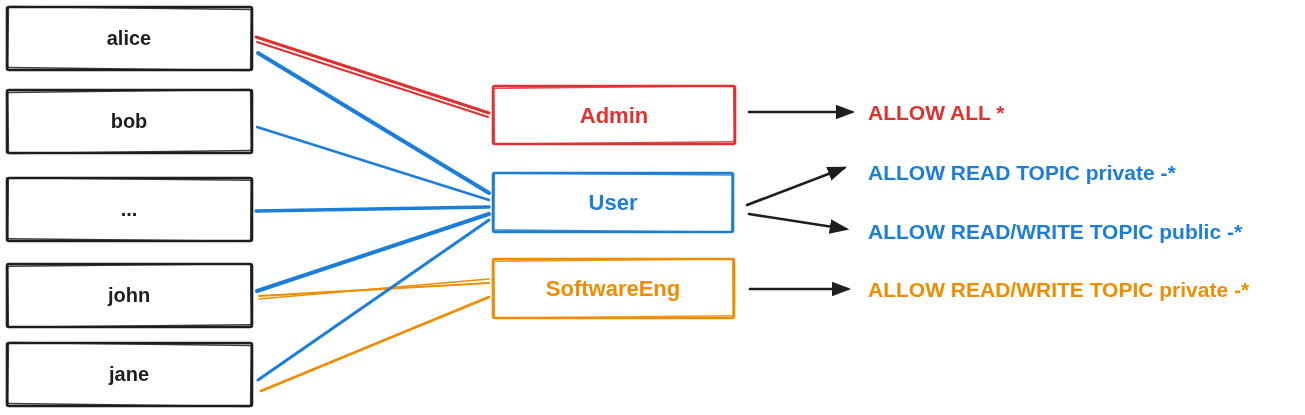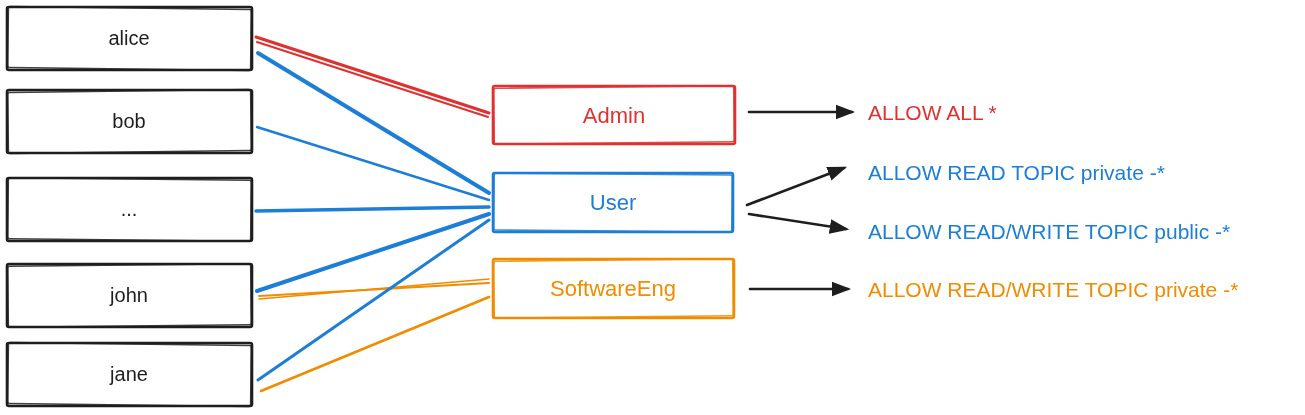--- a/index.html
+++ b/index.html
@@ -7,20 +7,21 @@
     padding: 0;
     background: #ffffff;
     font-family: "Liberation Sans", sans-serif;
   }
   .canvas-wrap {
     position: relative;
     width: 1305px;
     height: 415px;
     background: #ffffff;
     overflow: hidden;
+    font-weight: bold;
   }
   svg { display: block; }
   .sketch-rect {
     fill: none;
     stroke-linecap: round;
     stroke-linejoin: round;
   }
   .rect-main { stroke-width: 2.6; }
   .rect-ghost { stroke-width: 1.6; opacity: 0.85; }
   .black-stroke { stroke: #1e1e1e; }

